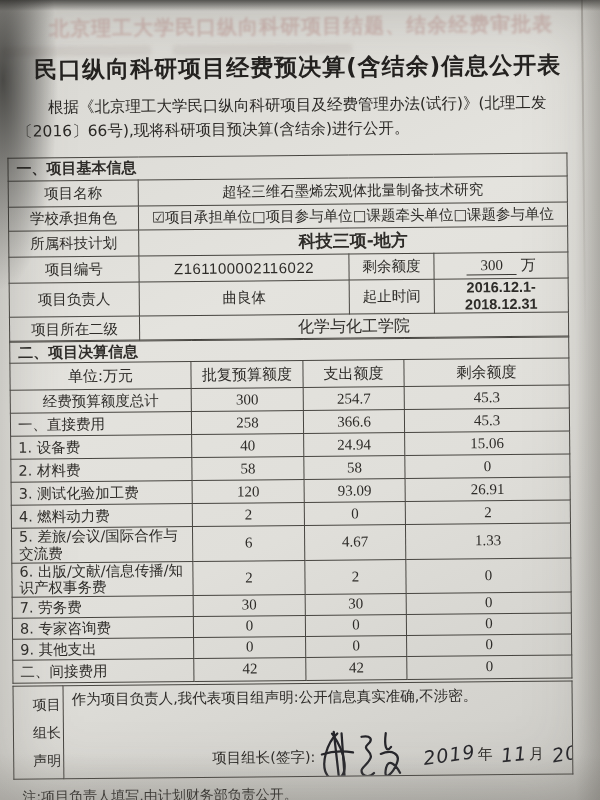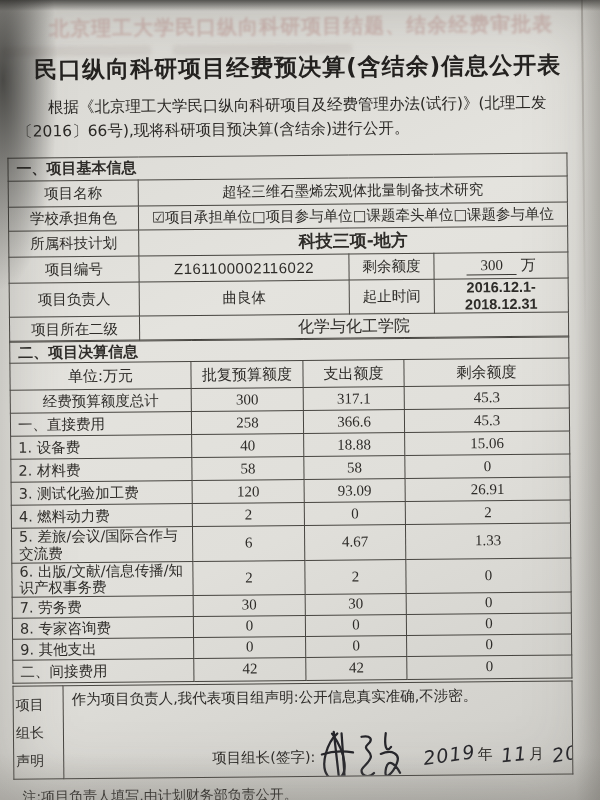--- a/index.html
+++ b/index.html
@@ -41,21 +41,21 @@
   .plan-val{font-size:17px;font-weight:600;}
   .school-val{font-size:16px;font-weight:500;}
   .uline{border-bottom:1px solid #3a3834;padding:0 14px 1px 14px;}
   .t2 td{height:22px;}
   tr.h22 td{height:22px;} tr.h26 td{height:25px;} tr.h24 td{height:23px;}
   tr.h27 td{height:26px;} tr.h33 td{height:32px;} tr.h21 td{height:20px;}
   .t2 .hdr td{font-size:15px;}
 
   
   .decl{margin-top:2px;}
-  .decl .side{width:50px;text-align:left;font-size:14px;line-height:2.0;padding:4px 2px;}
+  .decl .side{width:50px;text-align:right;font-size:14px;line-height:2.0;padding:4px 2px;}
   .decl .body{position:relative;height:80px;padding:0;}
   .stmt{position:absolute;top:5px;left:8px;right:4px;font-size:14.5px;}
   .signrow{position:absolute;left:148px;bottom:8px;display:flex;align-items:center;white-space:nowrap;}
   .signlabel{font-size:14.5px;}
   .sig-svg{width:104px;height:62px;margin:-20px -4px -24px -2px;}
   .hand{font-style:italic;font-size:19px;color:#26262b;letter-spacing:1px;
         font-family:"DejaVu Sans",sans-serif;display:inline-block;}
   .hand.y{transform:rotate(-7deg);margin:0 2px 0 10px;}
   .hand.m{transform:rotate(-5deg);margin:0 2px 0 8px;}
   .hand.d{transform:rotate(-9deg);margin:0 2px 0 8px;}
@@ -149,33 +149,33 @@
         </tr>
         <tr class="hdr h27">
           <td class="c">单位:万元</td>
           <td class="c">批复预算额度</td>
           <td class="c">支出额度</td>
           <td class="c">剩余额度</td>
         </tr>
         <tr class="h22">
           <td class="c">经费预算额度总计</td>
           <td class="num">300</td>
-          <td class="num">317.1</td>
+          <td class="num">254.7</td>
           <td class="num">45.3</td>
         </tr>
         <tr class="h22">
           <td class="l">一、直接费用</td>
           <td class="num">258</td>
           <td class="num">366.6</td>
           <td class="num">45.3</td>
         </tr>
         <tr class="h22">
           <td class="l">1. 设备费</td>
           <td class="num">40</td>
-          <td class="num">18.88</td>
+          <td class="num">24.94</td>
           <td class="num">15.06</td>
         </tr>
         <tr class="h22">
           <td class="l">2. 材料费</td>
           <td class="num">58</td>
           <td class="num">58</td>
           <td class="num">0</td>
         </tr>
         <tr class="h22">
           <td class="l">3. 测试化验加工费</td>

